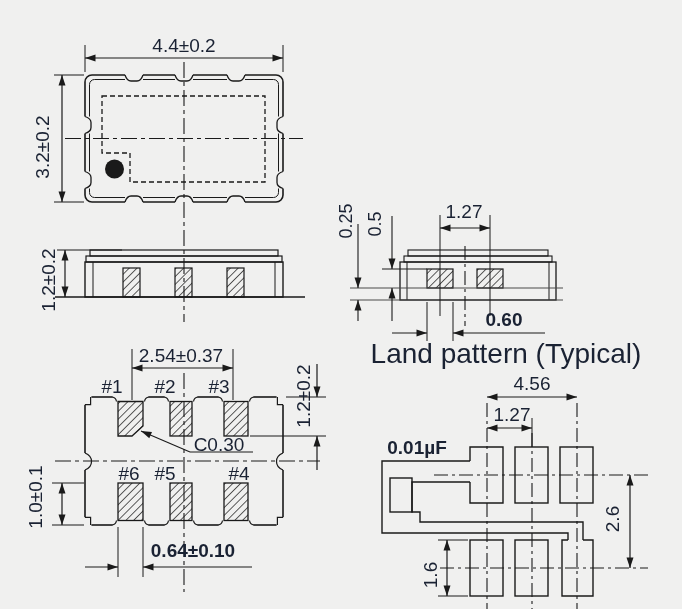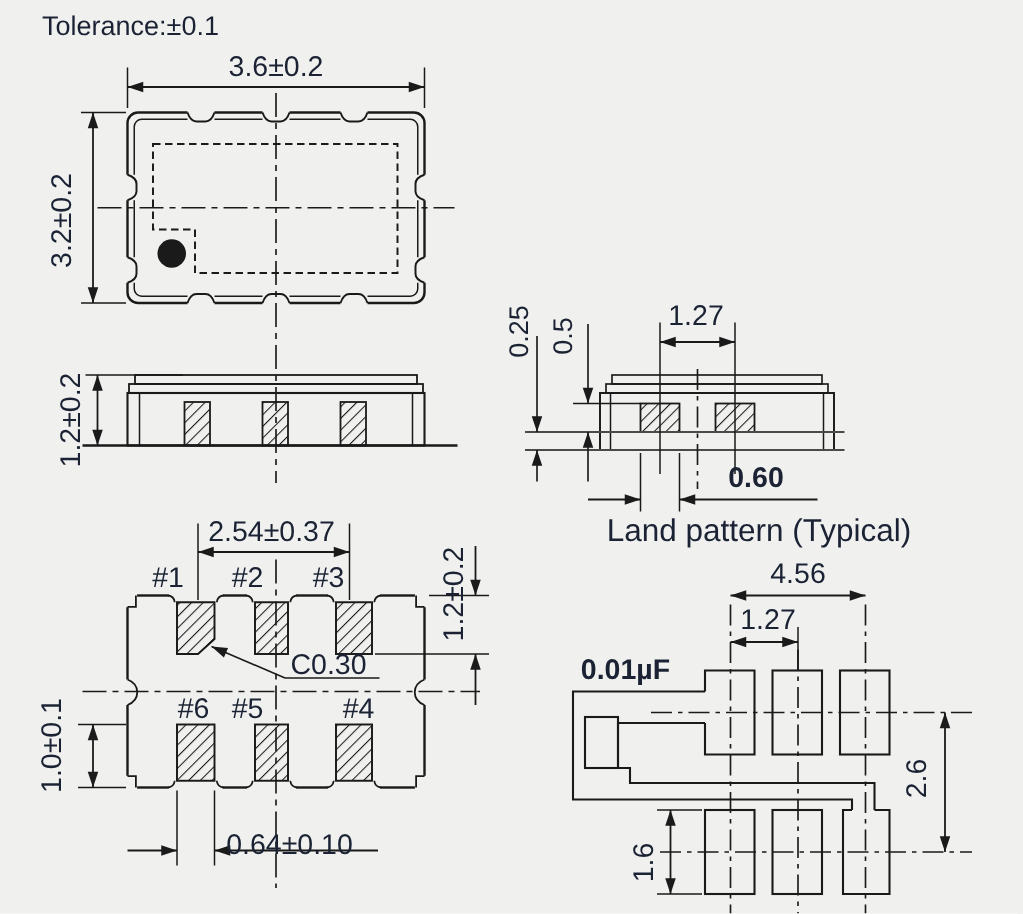--- a/index.html
+++ b/index.html
@@ -14,21 +14,21 @@
   .lbl{
     position:absolute;
     color:#1a2233;
     font-size:19px;
     white-space:nowrap;
     transform:translate(-50%,-50%);
     line-height:1;
   }
   .rot{transform:translate(-50%,-50%) rotate(-90deg);}
   .left-anchor{transform:none;}
-  .big{font-size:21px;}
+  .big{font-size:28px;}
   .small{font-size:18px;}
 </style>
 </head>
 <body>
 
 <div id="stage">
 
   <svg id="drawing" width="682" height="609" viewBox="0 0 682 609">
     <defs>
       <pattern id="h" width="5.5" height="5.5" patternUnits="userSpaceOnUse" patternTransform="rotate(45)">
@@ -227,38 +227,37 @@
       <path d="M487,428 H532" stroke-width="1.2" marker-start="url(#as)" marker-end="url(#ae)"></path>
 
       <path d="M630,475 V568" stroke-width="1.2" marker-start="url(#as)" marker-end="url(#ae)"></path>
 
       <path d="M438,540 H468" stroke-width="1"></path>
       <path d="M438,596 H468" stroke-width="1"></path>
       <path d="M447,540 V596" stroke-width="1.2" marker-start="url(#as)" marker-end="url(#ae)"></path>
     </g>
   </svg>
 
-  <div class="lbl left-anchor small" style="left:28px;top:8px;">Tolerance:±0.1</div>
-
-  <div class="lbl" style="left:184px;top:45px;">3.6±0.2</div>
+
+  <div class="lbl" style="left:184px;top:45px;">4.4±0.2</div>
   <div class="lbl rot" style="left:42px;top:147px;">3.2±0.2</div>
 
   <div class="lbl rot" style="left:48px;top:280px;">1.2±0.2</div>
 
   <div class="lbl" style="left:181px;top:355px;">2.54±0.37</div>
   <div class="lbl" style="left:112px;top:386px;">#1</div>
   <div class="lbl" style="left:165px;top:386px;">#2</div>
   <div class="lbl" style="left:219px;top:386px;">#3</div>
   <div class="lbl" style="left:129px;top:473px;">#6</div>
   <div class="lbl" style="left:165px;top:473px;">#5</div>
   <div class="lbl" style="left:239px;top:473px;">#4</div>
   <div class="lbl" style="left:219px;top:444px;">C0.30</div>
   <div class="lbl rot" style="left:303px;top:396px;">1.2±0.2</div>
   <div class="lbl rot" style="left:35px;top:497px;">1.0±0.1</div>
-  <div class="lbl" style="left:193px;top:564px;">0.64±0.10</div>
+  <div class="lbl" style="left:193px;top:550px;font-weight:bold;">0.64±0.10</div>
 
   <div class="lbl" style="left:464px;top:211px;">1.27</div>
   <div class="lbl rot small" style="left:346px;top:221px;">0.25</div>
   <div class="lbl rot small" style="left:375px;top:224px;">0.5</div>
   <div class="lbl" style="left:504px;top:319px;font-weight:bold;">0.60</div>
   <div class="lbl big" style="left:506px;top:354px;">Land pattern (Typical)</div>
 
   <div class="lbl" style="left:532px;top:383px;">4.56</div>
   <div class="lbl" style="left:512px;top:414px;">1.27</div>
   <div class="lbl" style="left:417px;top:447px;font-weight:bold;">0.01µF</div>

